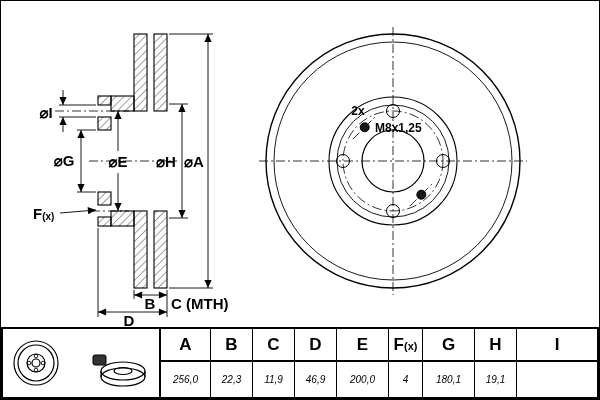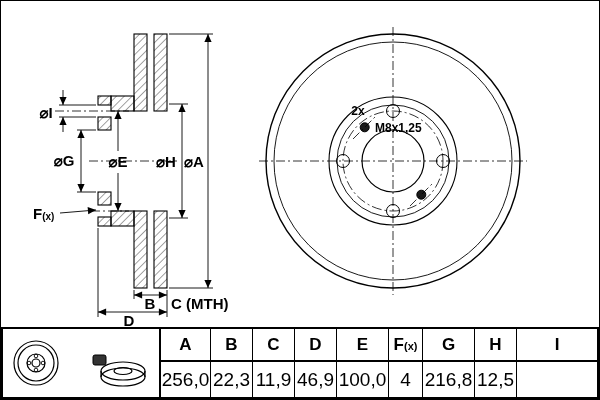--- a/index.html
+++ b/index.html
@@ -24,21 +24,22 @@
     grid-template-rows:33px 1fr;
   }
   .hcell {
     border-right:1px solid #000; border-bottom:2px solid #000;
     display:flex; align-items:center; justify-content:center;
     font-weight:bold; font-size:17px;
   }
   .vcell {
     border-right:1px solid #000;
     display:flex; align-items:center; justify-content:center;
-    font-size:19px;
+    font-size:10px;
+    font-style:italic;
   }
   .hcell:nth-child(9), .vcell:nth-child(18) { border-right:none; }
   .hsub { font-size:11px; font-weight:bold; margin-top:2px; }
 </style>
 </head>
 <body>
 
 <svg class="drawing-area" width="600" height="326" viewBox="0 0 600 326">
   <defs>
     <marker id="arr" viewBox="0 0 10 10" refX="9.5" refY="5" markerWidth="10" markerHeight="10" orient="auto-start-reverse">
@@ -209,18 +210,18 @@
       </div>
     <div class="hcell">
         <span>I</span>
         <span class="hsub"></span>
       </div>
 
     <div class="vcell">256,0</div>
     <div class="vcell">22,3</div>
     <div class="vcell">11,9</div>
     <div class="vcell">46,9</div>
-    <div class="vcell">100,0</div>
+    <div class="vcell">200,0</div>
     <div class="vcell">4</div>
-    <div class="vcell">216,8</div>
-    <div class="vcell">12,5</div>
+    <div class="vcell">180,1</div>
+    <div class="vcell">19,1</div>
   </div>
 </div>
 
 </body></html>

